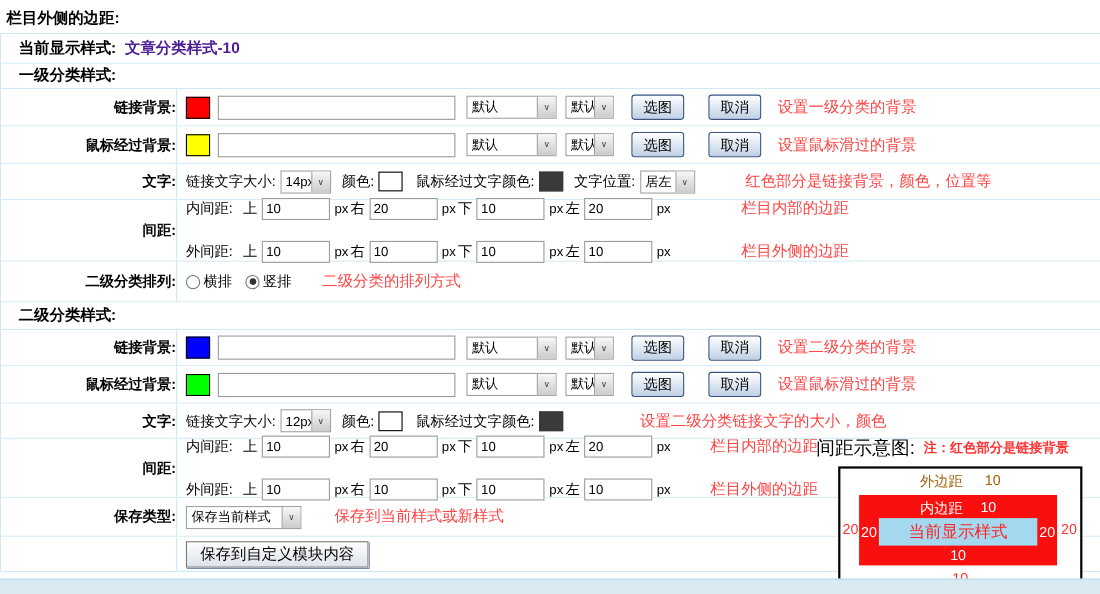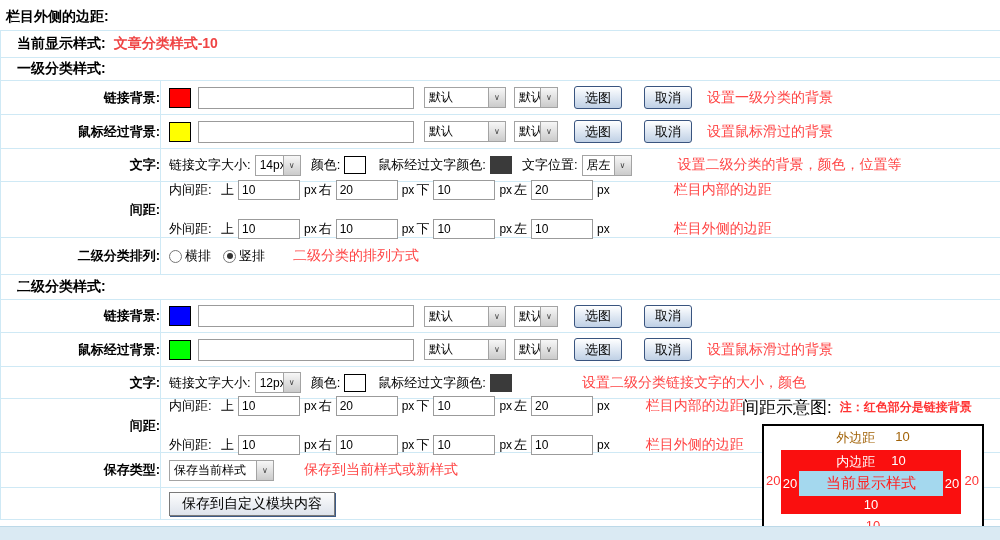--- a/index.html
+++ b/index.html
@@ -11,21 +11,21 @@
   .table{border-top:1px solid #cfe9f5;border-left:1px solid #cfe9f5;}
   .row{display:flex;align-items:center;border-bottom:1px solid #cfe9f5;box-sizing:border-box;background:#fff;}
   .hdr{padding-left:16px;font-weight:bold;font-size:14px;}
   .h27{height:27px}.h23{height:23px}.h34{height:34px}.h33{height:33px}.h56{height:56px}
   .h25{height:25px}.h37{height:37px}.h32{height:32px}.h54{height:54px}.h35{height:35px}
 
   .lbl{flex:0 0 160px;width:160px;align-self:stretch;display:flex;align-items:center;justify-content:flex-end;
        box-sizing:border-box;border-right:1px solid #cfe9f5;font-weight:bold;font-size:13px;white-space:nowrap;}
   .content{display:flex;align-items:center;padding-left:8px;font-size:13px;flex:1;min-width:0;}
 
-  .red-val{color:#ef4444;font-weight:bold;margin-left:8px;font-size:14px;}
+  .red-val{color:#4c1d95;font-weight:bold;margin-left:8px;font-size:14px;}
 
   .swatch{width:22px;height:20px;border:1px solid #000;flex:none;box-sizing:border-box;}
   .swatch.small{width:22px;height:18px;}
   .swatch.dark{border:1px solid #3a3a3a;}
   .txtinput{width:208px;height:20px;border:1px solid #9b9b9b;margin-left:7px;font-size:12px;padding:0 3px;box-sizing:content-box;}
 
   .sel{display:inline-flex;align-items:stretch;height:21px;border:1px solid #a3a3a3;background:#fff;box-sizing:border-box;flex:none;}
   .sel-text{flex:1;display:flex;align-items:center;padding-left:4px;font-size:12px;white-space:nowrap;overflow:hidden;}
   .sel-arrow{width:16px;flex:none;border-left:1px solid #a3a3a3;background:linear-gradient(#f7f7f7,#cbcbcb);
              display:flex;align-items:center;justify-content:center;font-size:8px;color:#444;}
@@ -140,21 +140,21 @@
         </span>
         <span class="ml10">颜色:</span>
         <span class="swatch small ml4" style="background: rgb(255, 255, 255);"></span>
         <span class="ml12">鼠标经过文字颜色:</span>
         <span class="swatch small dark ml4" style="background: rgb(58, 58, 58);"></span>
         <span class="ml10">文字位置:</span>
         <span class="sel w50 ml4">
           <span class="sel-text">居左</span>
           <span class="sel-arrow">∨</span>
         </span>
-        <span class="hint ml46">设置二级分类的背景，颜色，位置等</span>
+        <span class="hint ml46">红色部分是链接背景，颜色，位置等</span>
       </div>
     </div>
 
     <div class="row h56">
       <div class="lbl">间距:</div>
       <div class="sp-content">
         <div class="sp-line">
           <span class="sp-name">内间距:</span>
           <span>上</span>
           <input class="num-input" value="10" style="">
@@ -210,20 +210,21 @@
         <span class="sel w82 ml10">
           <span class="sel-text">默认</span>
           <span class="sel-arrow">∨</span>
         </span>
         <span class="sel w44 ml8">
           <span class="sel-text">默认</span>
           <span class="sel-arrow">∨</span>
         </span>
         <button class="btn-blue ml16">选图</button>
         <button class="btn-blue ml13">取消</button>
+        <span class="hint ml15">设置二级分类的背景</span>
       </div>
     </div>
 
     <div class="row h34">
       <div class="lbl">鼠标经过背景:</div>
       <div class="content">
         <span class="swatch" style="background: rgb(0, 255, 0);"></span>
         <input type="text" class="txtinput" style="">
         <span class="sel w82 ml10">
           <span class="sel-text">默认</span>

